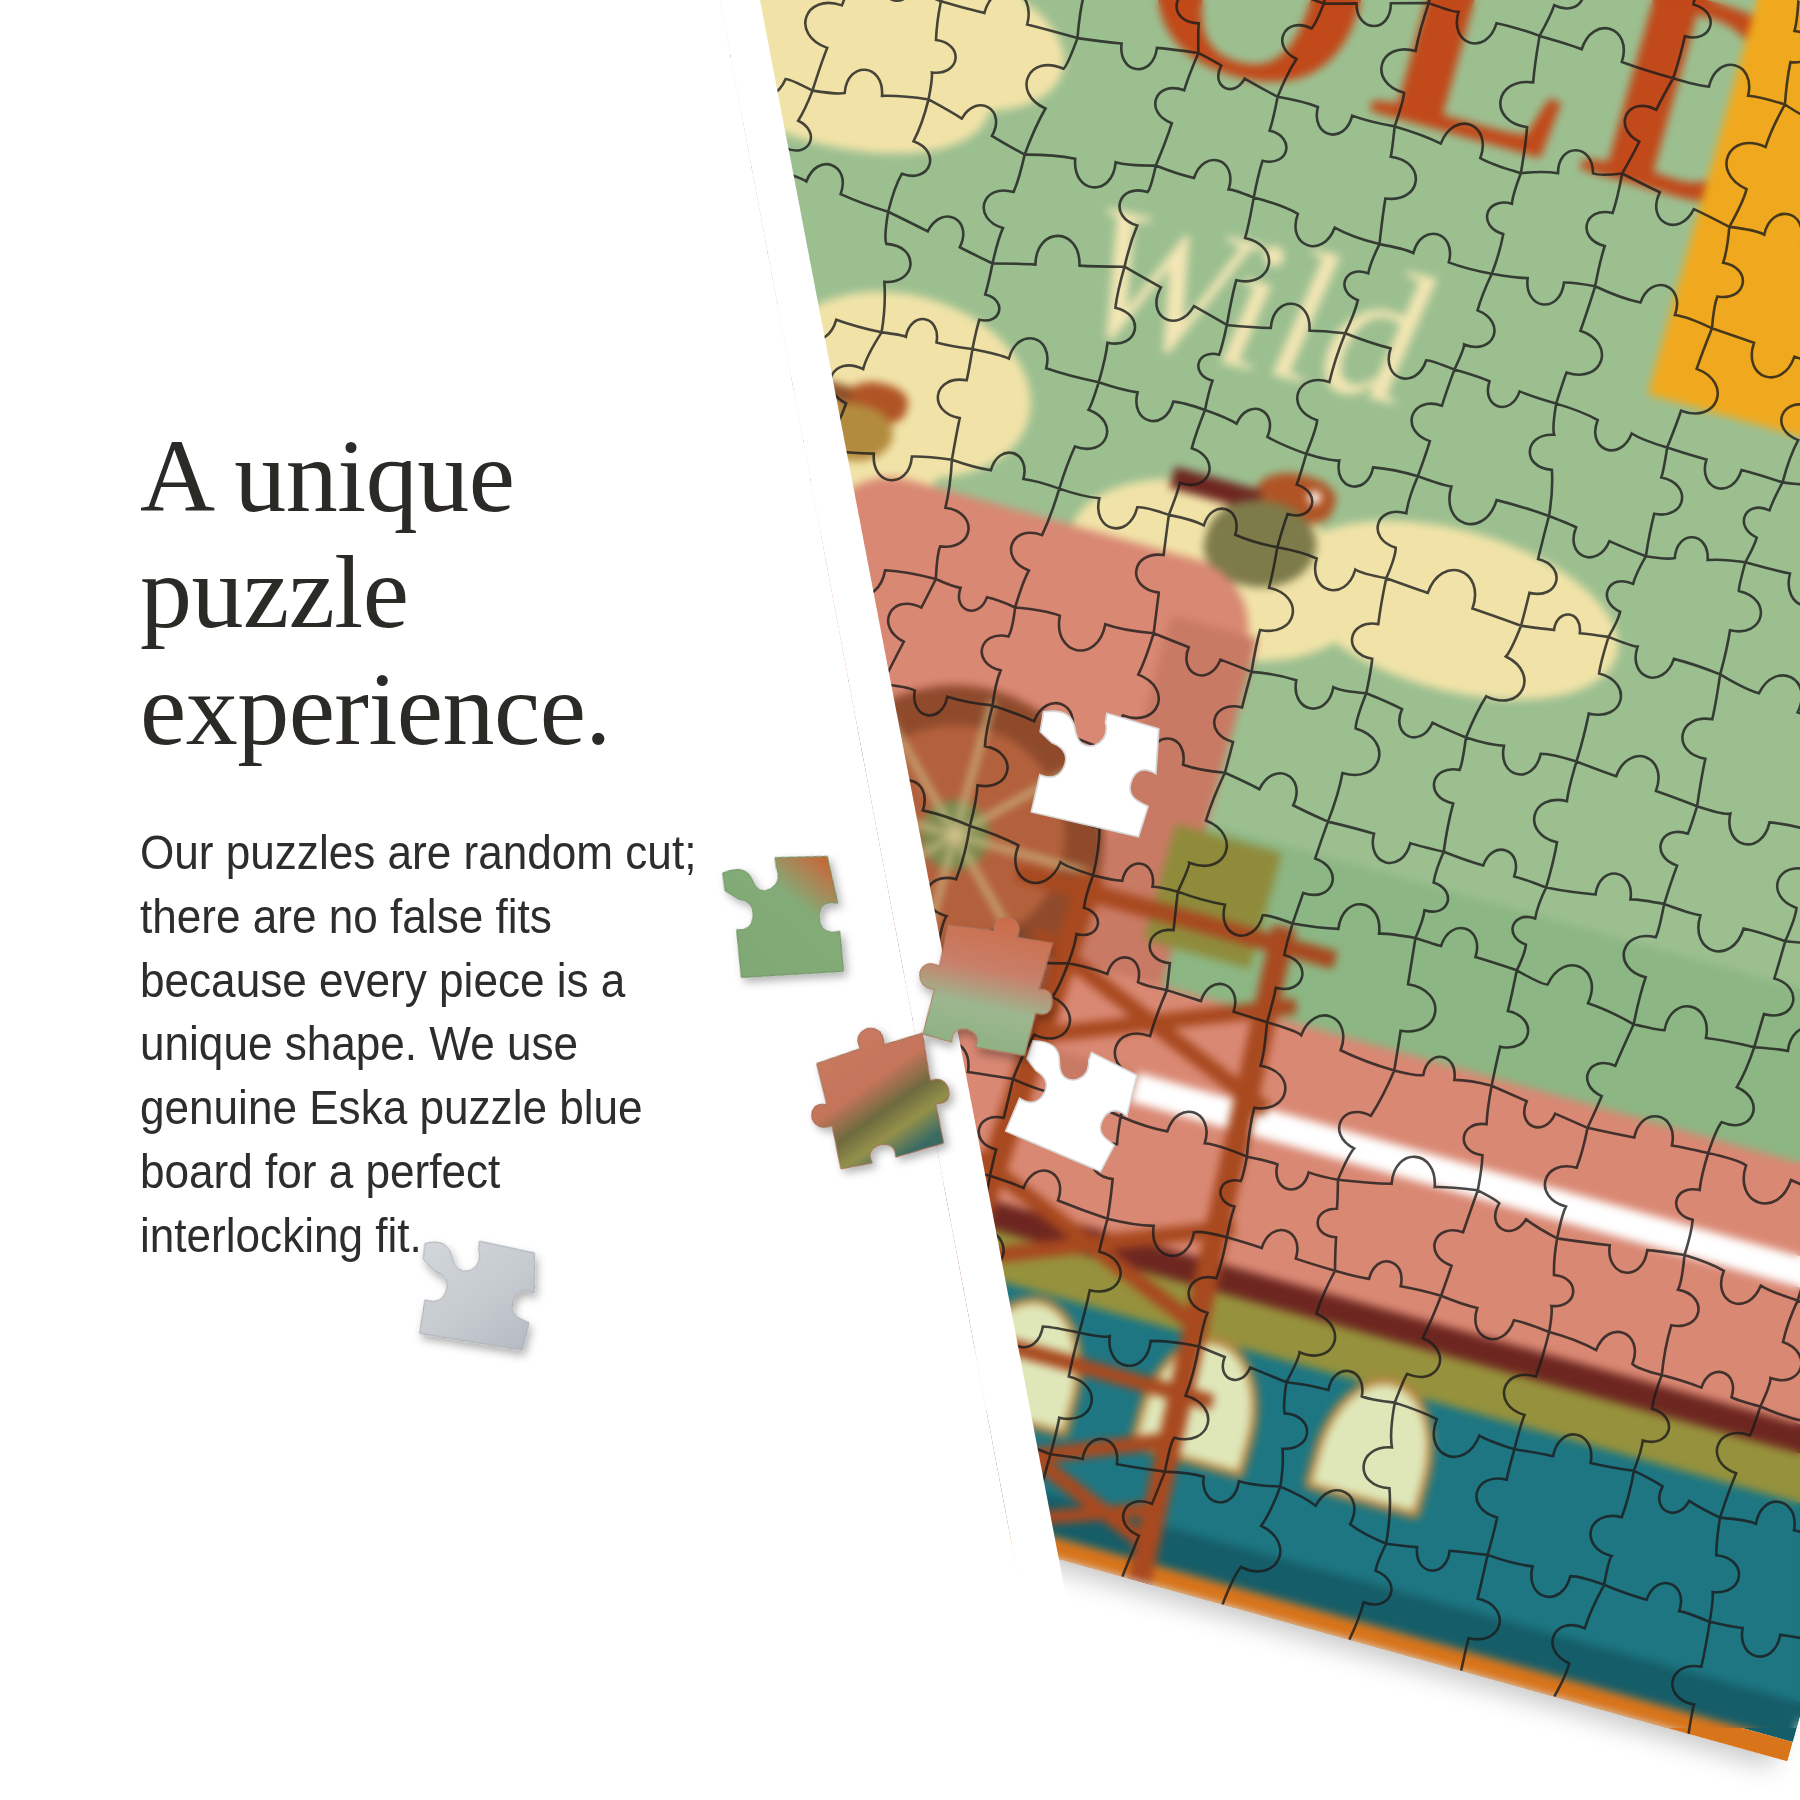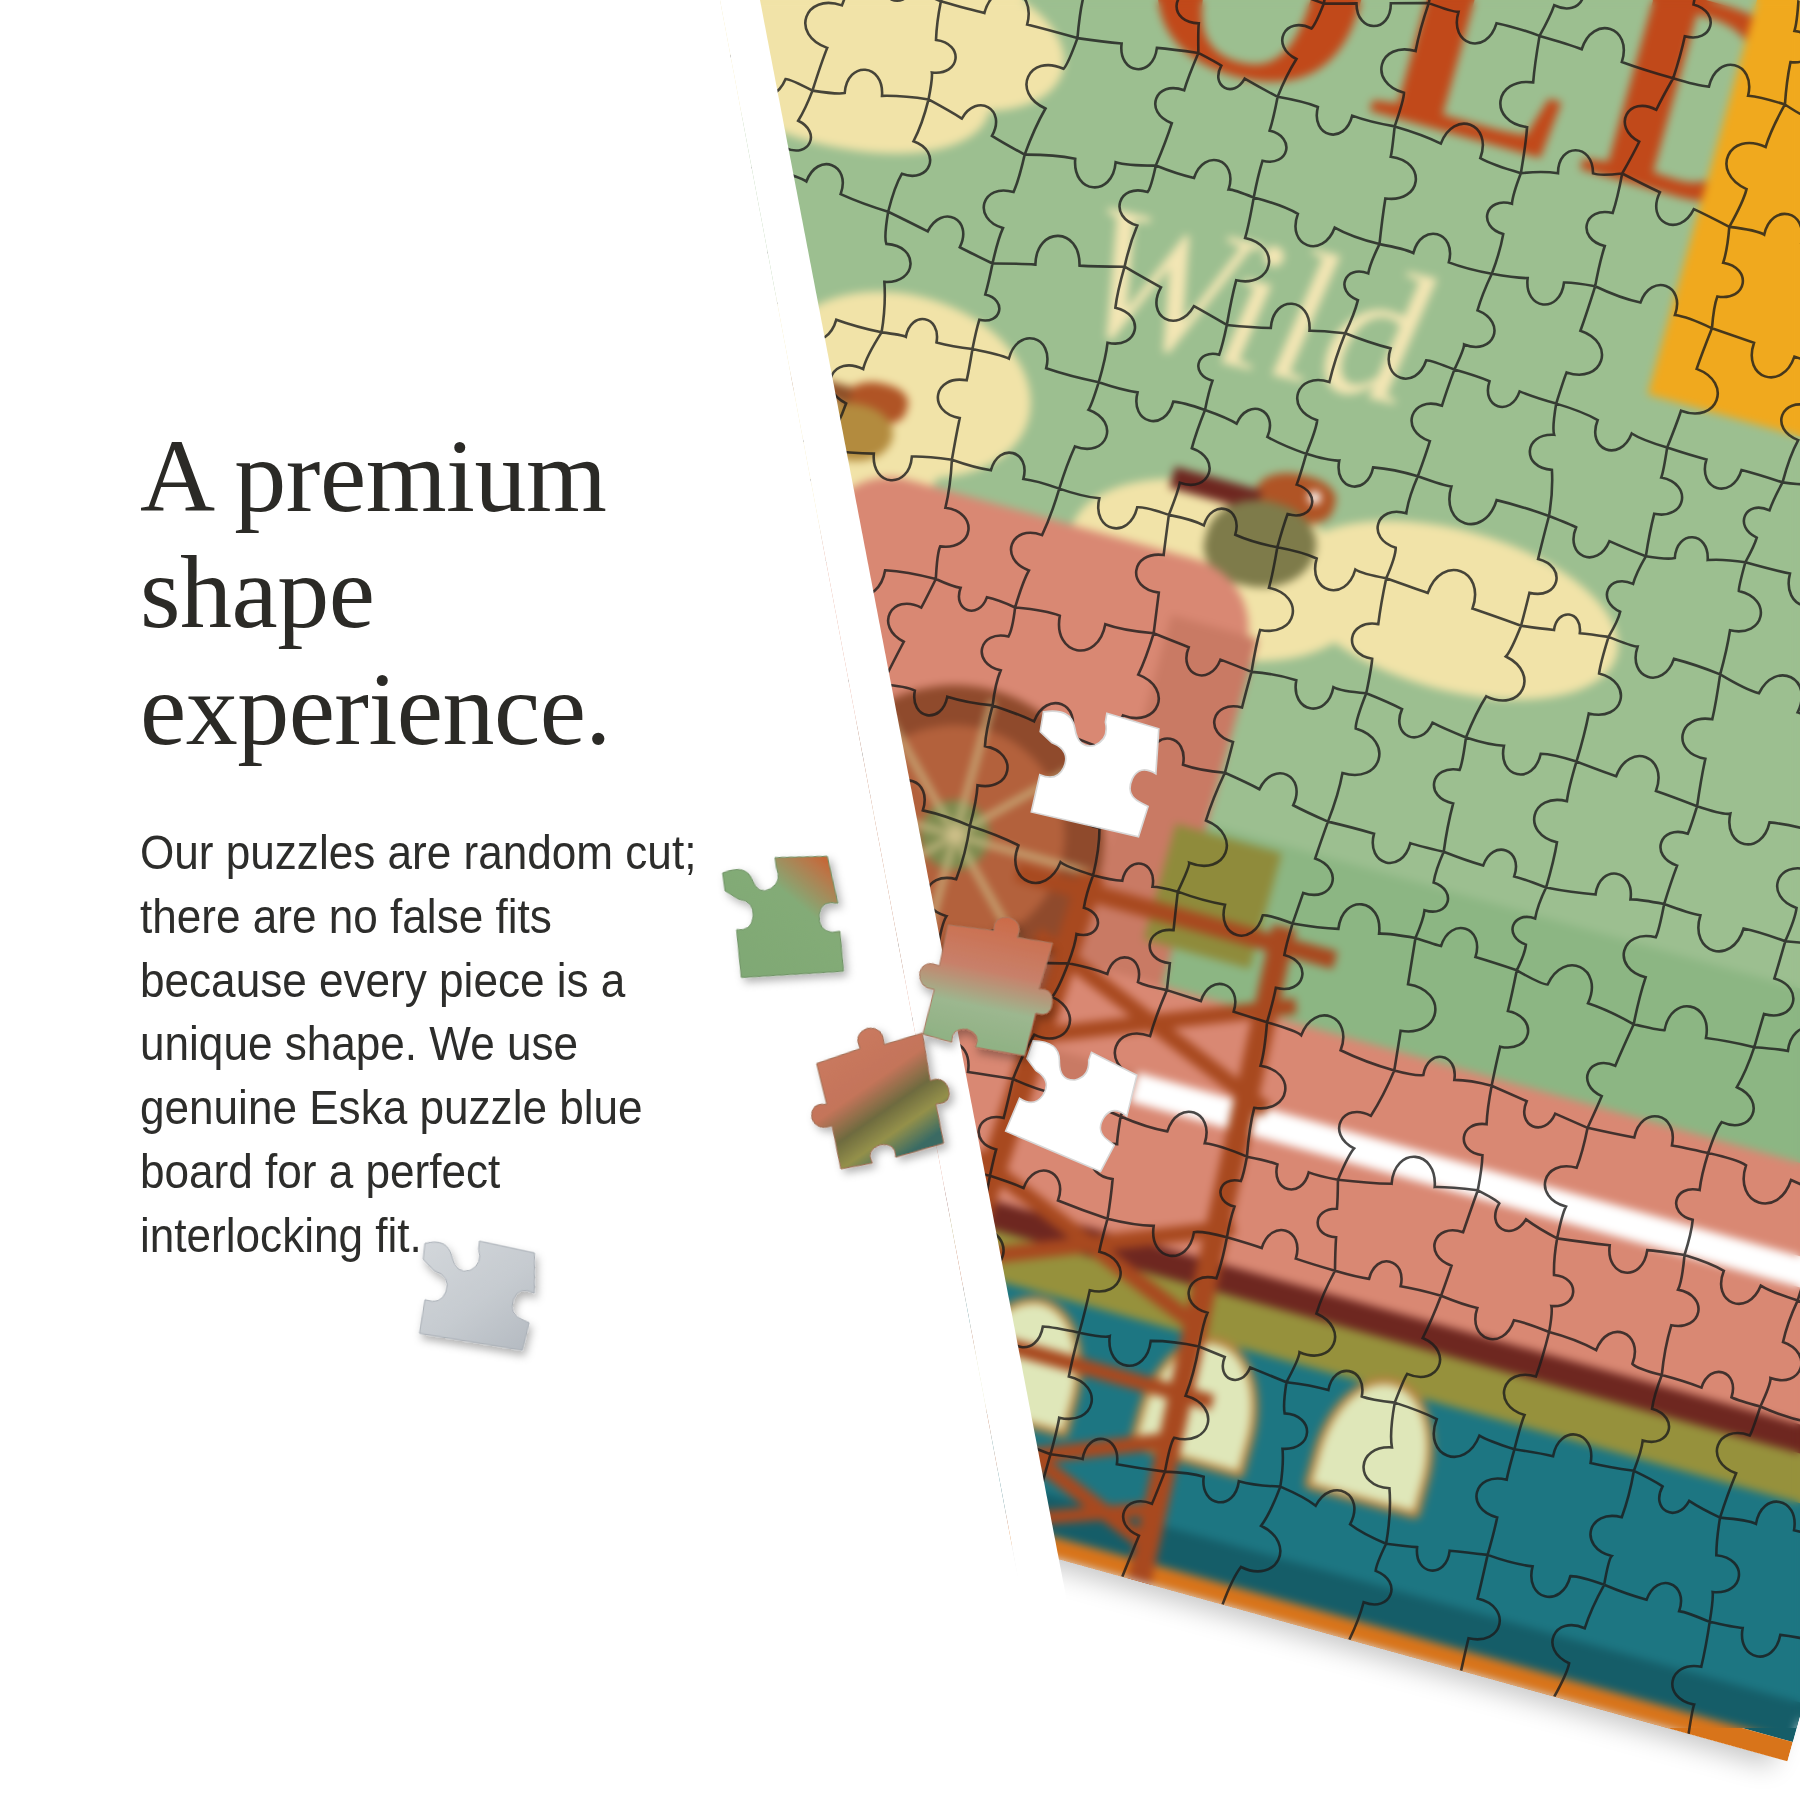--- a/index.html
+++ b/index.html
@@ -307,17 +307,17 @@
     <g class="loose" transform="translate(412,1232) rotate(6)" filter="url(#pieceShadow)">
       <path d="M14,26 L14,10 Q36,2 42,20 Q48,38 62,32 Q74,24 68,10 L68,2
                L124,8 L128,48
                Q112,42 108,56 Q104,72 120,76 L126,78 L122,106
                L18,100 L20,66
                Q36,70 40,56 Q44,40 26,36 Z" fill="url(#gradGrey)" stroke="#a9afb6" stroke-width="1"></path>
     </g>
   </svg>
 
   <div class="copy-block">
-    <div class="headline">A premium shape experience.</div>
+    <div class="headline">A unique puzzle experience.</div>
     <div class="bodycopy">Our puzzles are random cut; there are no false fits because every piece is a unique shape. We use genuine Eska puzzle blue board for a perfect interlocking fit.</div>
   </div>
 
 </div>
 
 </body></html>

